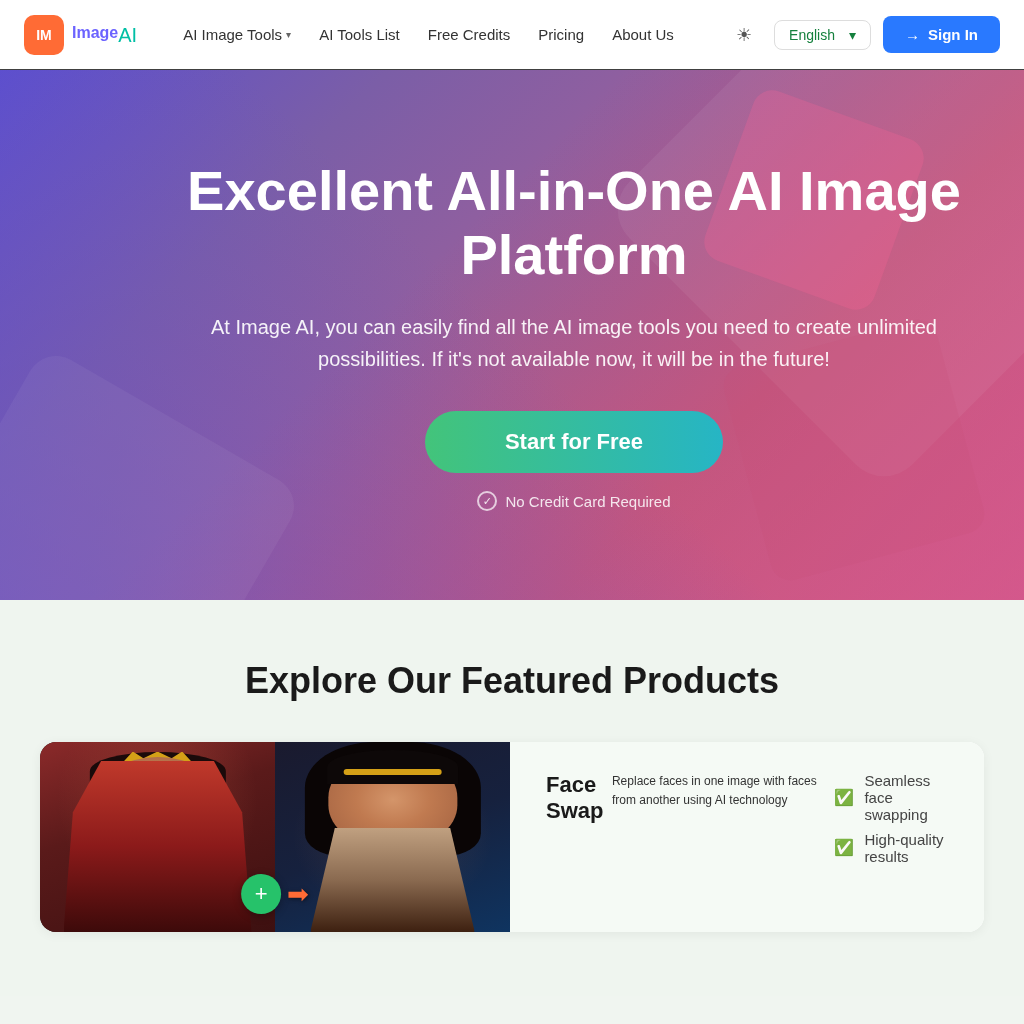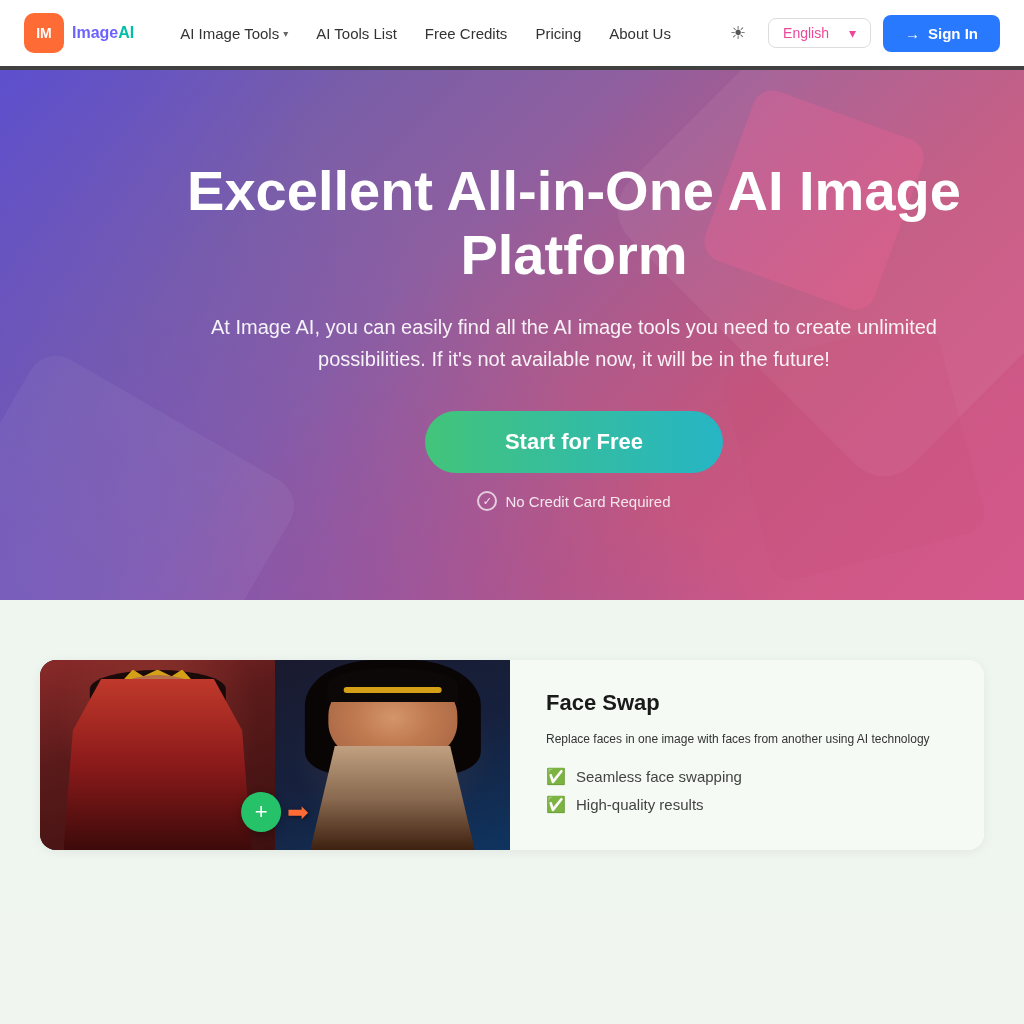--- a/index.html
+++ b/index.html
@@ -5,21 +5,21 @@
     * { margin: 0; padding: 0; box-sizing: border-box; }
     body { font-family: -apple-system, BlinkMacSystemFont, 'Segoe UI', sans-serif; background: #f0f5f0; width: 1024px; }
 
     
     .navbar {
       display: flex;
       align-items: center;
       background: #fff;
       padding: 12px 24px;
       height: 70px;
-      border-bottom: 4px solid #404040;
+      border-bottom: 1px solid #404040;
       position: relative;
       z-index: 10;
     }
     .logo-wrap {
       display: flex;
       align-items: center;
       gap: 8px;
       margin-right: 32px;
       text-decoration: none;
     }
@@ -34,21 +34,21 @@
       color: #fff;
       font-weight: 800;
       font-size: 14px;
     }
     .logo-text {
       display: flex;
       flex-direction: row;
       line-height: 1.1;
     }
     .logo-text .line1 { color: #6c63ff; font-weight: 700; font-size: 16px; }
-    .logo-text .line2 { color: #00bfa5; font-weight: 700; font-size: 16px; }
+    .logo-text .line2 { color: #00bfa5; font-weight: 400; font-size: 20px; }
 
     .nav-links {
       display: flex;
       align-items: center;
       flex: 1;
     }
     .nav-item {
       display: flex;
       align-items: center;
       gap: 4px;
@@ -78,28 +78,28 @@
       font-size: 18px;
       color: #555;
       border-radius: 50%;
       display: flex;
       align-items: center;
       justify-content: center;
     }
     .lang-btn {
       display: flex;
       align-items: center;
-      gap: 20px;
+      gap: 14px;
       padding: 6px 14px;
       border: 1.5px solid #ddd;
       border-radius: 8px;
       background: #fff;
       cursor: pointer;
       font-size: 14px;
-      color: #ec4899;
+      color: #15803d;
     }
     .sign-in-btn {
       display: flex;
       align-items: center;
       gap: 8px;
       background: #2979ff;
       color: #fff;
       border: none;
       border-radius: 8px;
       padding: 10px 22px;
@@ -412,21 +412,21 @@
     .arrow-right {
       color: #ff6b35;
       font-size: 26px;
       filter: drop-shadow(1px 1px 2px rgba(0,0,0,0.5));
     }
 
     .product-info {
       flex: 1;
       padding: 30px 36px;
       display: flex;
-      flex-direction: column;
+      flex-direction: row;
       justify-content: flex-start;
       background: #f5faf5;
     }
     .product-name {
       font-size: 22px;
       font-weight: 700;
       color: #1a1a1a;
       margin-bottom: 14px;
     }
     .product-desc {
@@ -515,20 +515,21 @@
     <p class="hero-subtitle">At Image AI, you can easily find all the AI image tools you need to create unlimited possibilities. If it's not available now, it will be in the future!</p>
     <button class="start-btn">Start for Free</button>
     <div class="no-card">
       <span class="check-icon">✓</span>
       <span>No Credit Card Required</span>
     </div>
   </div>
 </section>
 
 <section class="products-section">
+  <h2 class="section-title">Explore Our Featured Products</h2>
 
   <div class="product-card">
     <div class="product-image-area">
       <div class="face-swap-bg">
 
         <div class="face-left">
           <div class="hair-shape"></div>
           <div class="crown"></div>
           <div class="head-shape"></div>
           <div class="body-shape"></div>

